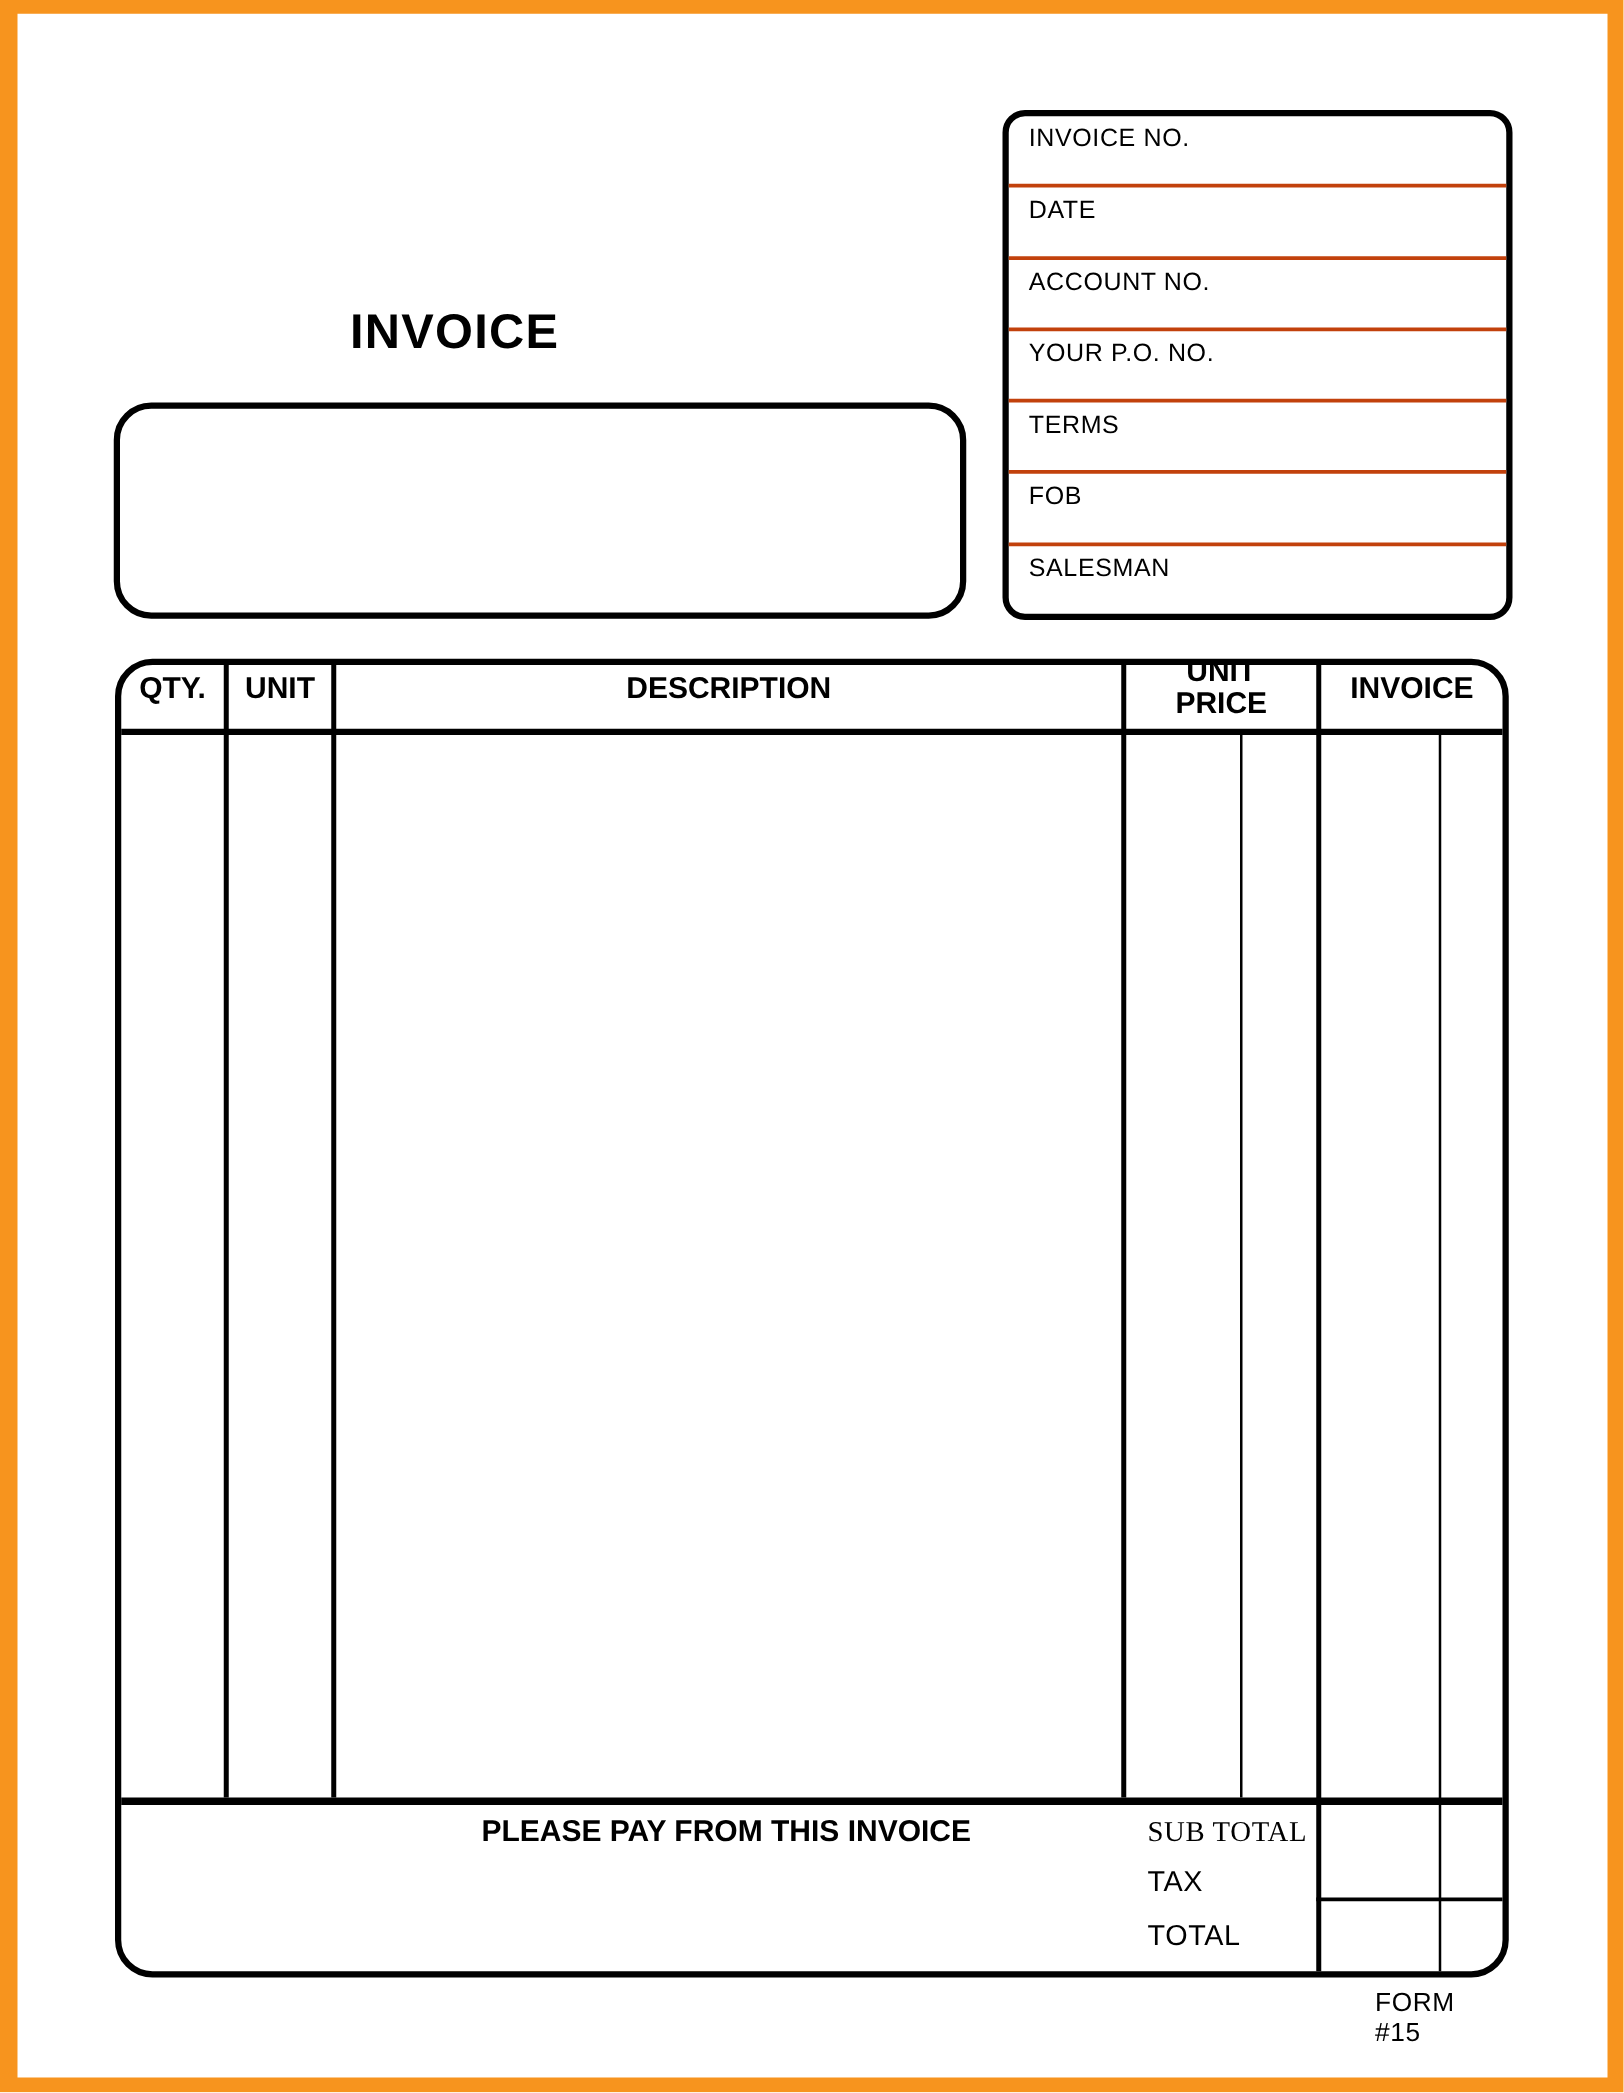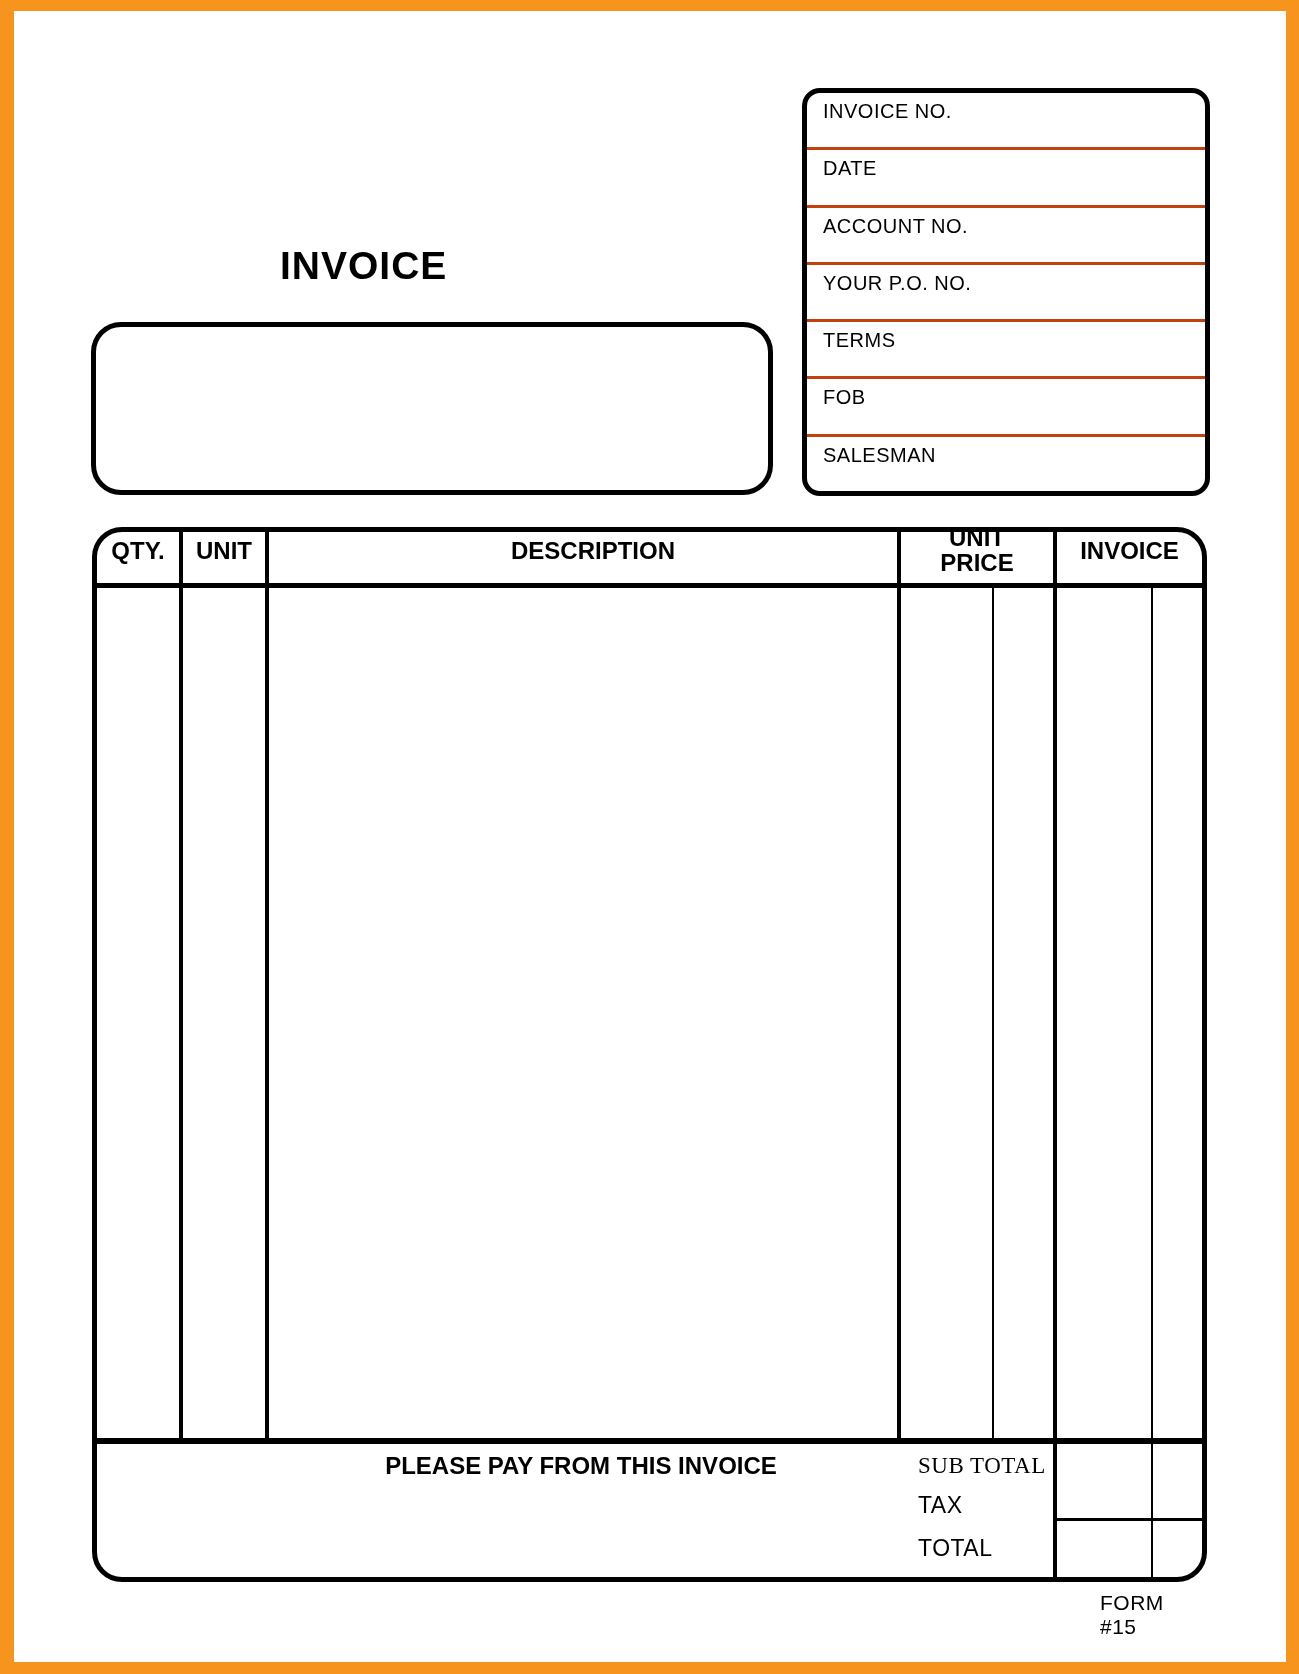--- a/index.html
+++ b/index.html
@@ -102,21 +102,21 @@
     </div>
     <div class="info-row">
       <span class="info-label">SALESMAN</span>
     </div>
   </div>
 
   <div class="items-table">
 
     <div class="abs col-head" style="left:0;width:82px;">QTY.</div>
     <div class="abs col-head" style="left:86px;width:82px;">UNIT</div>
-    <div class="abs col-head" style="left:172px;width:628px;padding-left:10px;">DESCRIPTION</div>
+    <div class="abs col-head" style="left:172px;width:628px;">DESCRIPTION</div>
     <div class="abs col-head" style="left:804px;width:152px;flex-direction:column;">
       <span>UNIT</span>
       <span>PRICE</span>
     </div>
     <div class="abs col-head" style="left:960px;width:145px;">INVOICE</div>
 
     <div class="abs hline" style="left:0;right:0;top:51px;height:5px;"></div>
 
     <div class="abs vline" style="left:82px;top:0;height:906px;"></div>
     <div class="abs vline" style="left:168px;top:0;height:906px;"></div>

